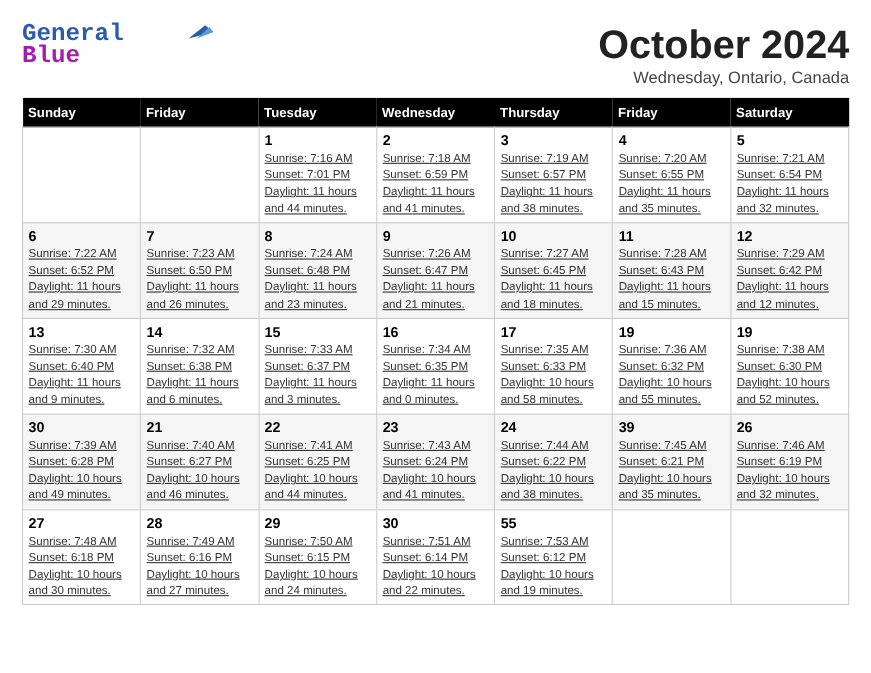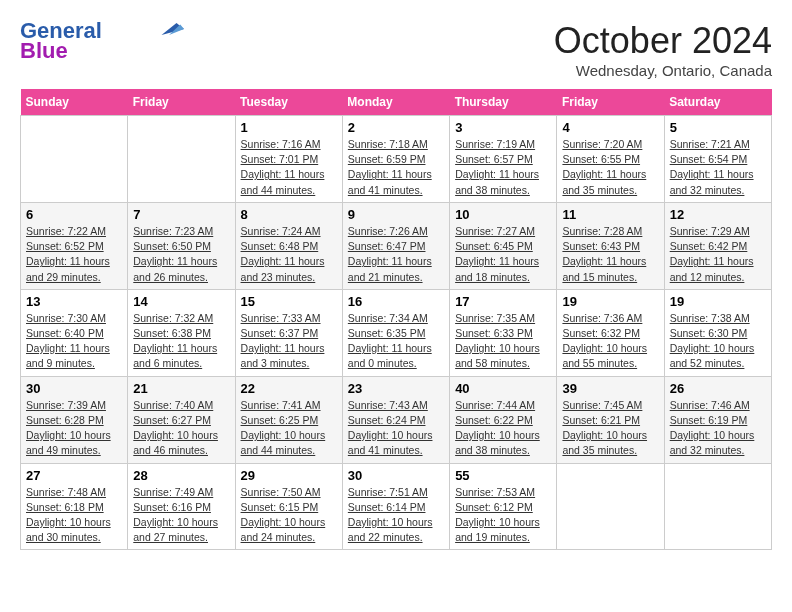--- a/index.html
+++ b/index.html
@@ -13,39 +13,40 @@
     .header {
       display: flex;
       justify-content: space-between;
       align-items: flex-start;
       margin-bottom: 10px;
     }
     .logo {
       display: flex;
       flex-direction: column;
       align-items: flex-start;
+      font-family: Liberation Mono, monospace;
     }
     .logo-text {
       font-size: 22px;
       font-weight: bold;
       color: #1a1a2e;
       line-height: 1;
     }
     .logo-text span.blue { color: #2a5caa; }
     .logo-icon {
       width: 30px;
       height: 18px;
       margin-left: 52px;
       margin-top: -4px;
     }
     .title-block { text-align: right; }
     .month-title {
       font-size: 36px;
       color: #222;
-      font-weight: normal;
+      font-weight: bold;
     }
     .location {
       font-size: 15px;
       color: #444;
     }
     table {
       width: 100%;
       border-collapse: collapse;
       font-size: 11px;
     }
@@ -72,21 +73,21 @@
     }
     .day-info {
       font-size: 10.5px;
       color: #333;
       line-height: 1.45;
       text-decoration: underline;
     }
     tr:nth-child(even) td { background: #f5f5f5; }
     tr:nth-child(odd) td { background: #fff; }
     
-    thead tr th { background: #ec4899; }
+    thead tr th { background: #000000; }
   </style>
 </head>
 <body>
 
 <div class="header">
   <div class="logo">
     <div style="display:flex; align-items:center;">
       <span class="logo-text">
         <span class="blue">General</span>
       </span>
@@ -102,21 +103,21 @@
     <div class="location">Wednesday, Ontario, Canada</div>
   </div>
 </div>
 
 <table>
   <thead>
     <tr>
     <th>Sunday</th>
         <th>Friday</th>
         <th>Tuesday</th>
-        <th>Monday</th>
+        <th>Wednesday</th>
         <th>Thursday</th>
         <th>Friday</th>
         <th>Saturday</th>
       </tr>
   </thead>
   <tbody id="calendar-body">
   <tr>
         <td></td>
         <td></td>
         <td>
@@ -211,21 +212,21 @@
         </td>
         <td>
           <span class="day-number">22</span>
           <div class="day-info">Sunrise: 7:41 AM<br>Sunset: 6:25 PM<br>Daylight: 10 hours and 44 minutes.</div>
         </td>
         <td>
           <span class="day-number">23</span>
           <div class="day-info">Sunrise: 7:43 AM<br>Sunset: 6:24 PM<br>Daylight: 10 hours and 41 minutes.</div>
         </td>
         <td>
-          <span class="day-number">40</span>
+          <span class="day-number">24</span>
           <div class="day-info">Sunrise: 7:44 AM<br>Sunset: 6:22 PM<br>Daylight: 10 hours and 38 minutes.</div>
         </td>
         <td>
           <span class="day-number">39</span>
           <div class="day-info">Sunrise: 7:45 AM<br>Sunset: 6:21 PM<br>Daylight: 10 hours and 35 minutes.</div>
         </td>
         <td>
           <span class="day-number">26</span>
           <div class="day-info">Sunrise: 7:46 AM<br>Sunset: 6:19 PM<br>Daylight: 10 hours and 32 minutes.</div>
         </td>

